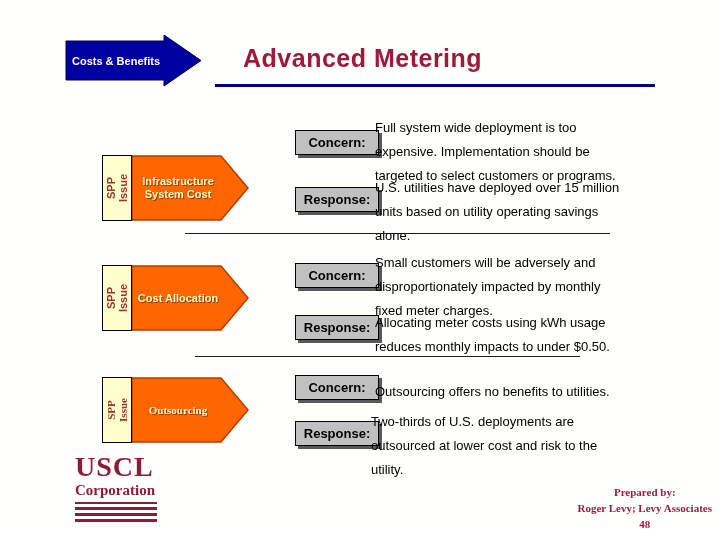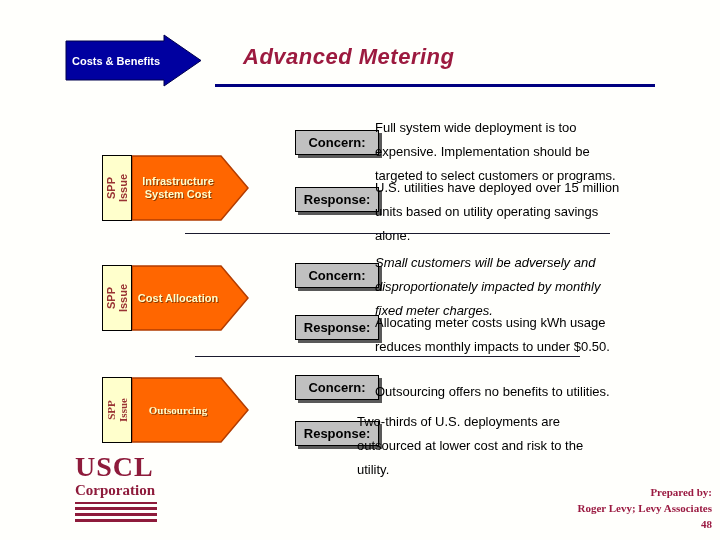--- a/index.html
+++ b/index.html
@@ -35,26 +35,25 @@
     justify-content: center;
     color: #ffffff;
     font-size: 11px;
     font-weight: bold;
     text-align: center;
   }
   .page-title {
     position: absolute;
     left: 243px;
     top: 44px;
-    font-size: 22px;
+    font-size: 25px;
     font-weight: bold;
     color: #9c1a3f;
     letter-spacing: 0.5px;
     white-space: nowrap;
-    font-style: italic;
   }
   .title-rule {
     position: absolute;
     left: 215px;
     top: 84px;
     width: 440px;
     height: 3px;
     background: #000080;
   }
 
@@ -142,21 +141,21 @@
   .logo-name { font-size: 28px; font-weight: bold; letter-spacing: 1px; line-height: 28px; }
   .logo-sub { font-size: 15px; font-weight: bold; line-height: 16px; margin-top: 1px; }
   .logo-bars { margin-top: 4px; width: 82px; }
   .logo-bars .bar { height: 2px; background: #8e1b3b; margin-bottom: 3px; }
   .logo-bars .bar.thick { height: 3px; }
 
   .prepared-block {
     position: absolute;
     right: 8px;
     top: 484px;
-    text-align: right;
+    text-align: center;
     font-family: "Liberation Serif", serif;
     font-weight: bold;
     font-size: 11px;
     line-height: 16px;
     color: #9b1b42;
   }
 </style>
 </head>
 <body>
 
@@ -205,21 +204,21 @@
     </div>
     <div class="arrow-wrap">
       <svg width="118" height="66" viewBox="0 0 118 66">
         <polygon points="0,1 89,1 116,33 89,65 0,65" fill="#ff6600" stroke="#b33c00" stroke-width="1.5"></polygon>
       </svg>
       <div class="arrow-label">Cost Allocation</div>
     </div>
   </div>
   <div class="gray-box" style="left:262px; top:263px;">Concern:</div>
   <div class="gray-box" style="left:262px; top:315px;">Response:</div>
-  <div class="body-text" style="left:375px; top:251px;font-style:italic;">Small customers will be adversely and
+  <div class="body-text" style="left:375px; top:251px;">Small customers will be adversely and
 disproportionately impacted by monthly
 fixed meter charges.</div>
   <div class="body-text" style="left:375px; top:311px;">Allocating meter costs using kWh usage
 reduces monthly impacts to under $0.50.</div>
 
   <div class="divider" style="left:195px; top:356px; width:385px;"></div>
 
   <div class="issue-unit" style="left:102px; top:377px;font-family:Liberation Serif, serif;">
     <div class="spp-box">
       <div class="spp-rot">
@@ -230,21 +229,21 @@
     <div class="arrow-wrap">
       <svg width="118" height="66" viewBox="0 0 118 66">
         <polygon points="0,1 89,1 116,33 89,65 0,65" fill="#ff6600" stroke="#b33c00" stroke-width="1.5"></polygon>
       </svg>
       <div class="arrow-label">Outsourcing</div>
     </div>
   </div>
   <div class="gray-box" style="left:262px; top:375px;">Concern:</div>
   <div class="gray-box" style="left:262px; top:421px;">Response:</div>
   <div class="body-text" style="left:375px; top:380px;">Outsourcing offers no benefits to utilities.</div>
-  <div class="body-text" style="left:357px; top:410px;">Two-thirds of U.S. deployments are
+  <div class="body-text" style="left:371px; top:410px;">Two-thirds of U.S. deployments are
 outsourced at lower cost and risk to the
 utility.</div>
 
   <div class="logo-block">
     <div class="logo-name">USCL</div>
     <div class="logo-sub">Corporation</div>
     <div class="logo-bars">
       <div class="bar"></div>
       <div class="bar thick"></div>
       <div class="bar thick"></div>

